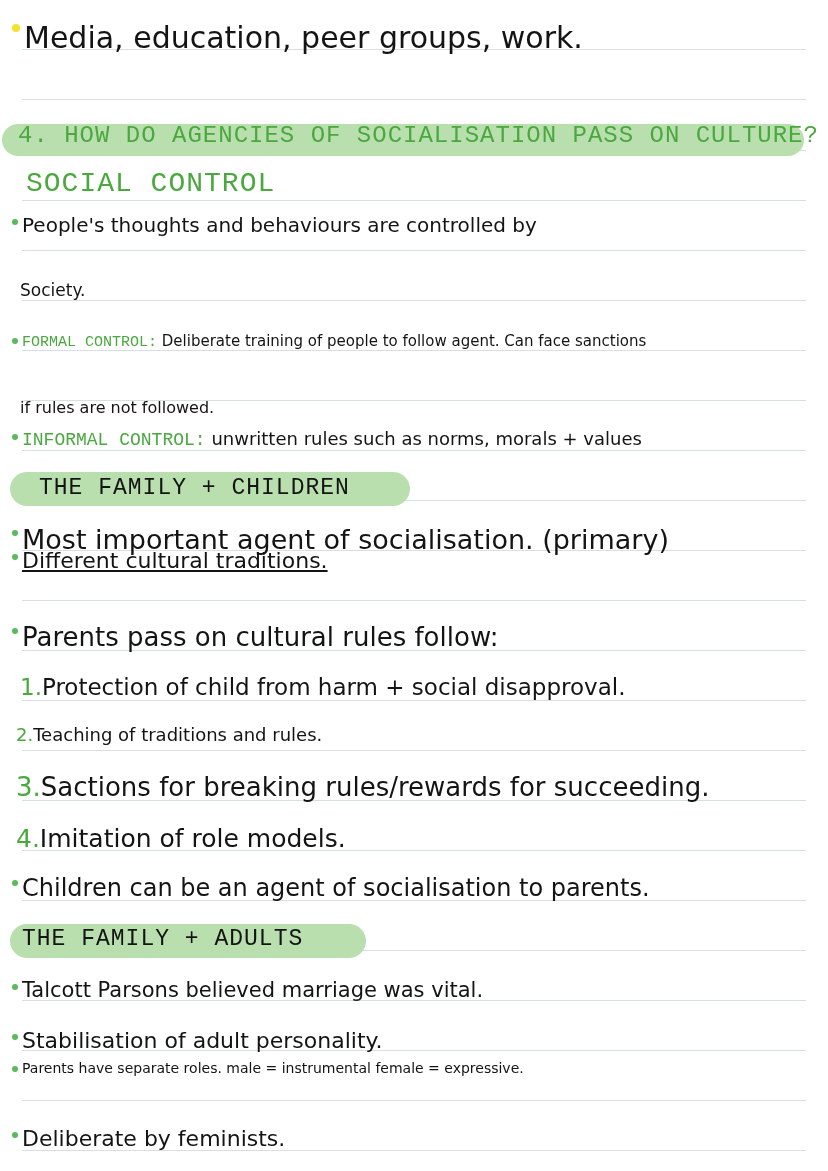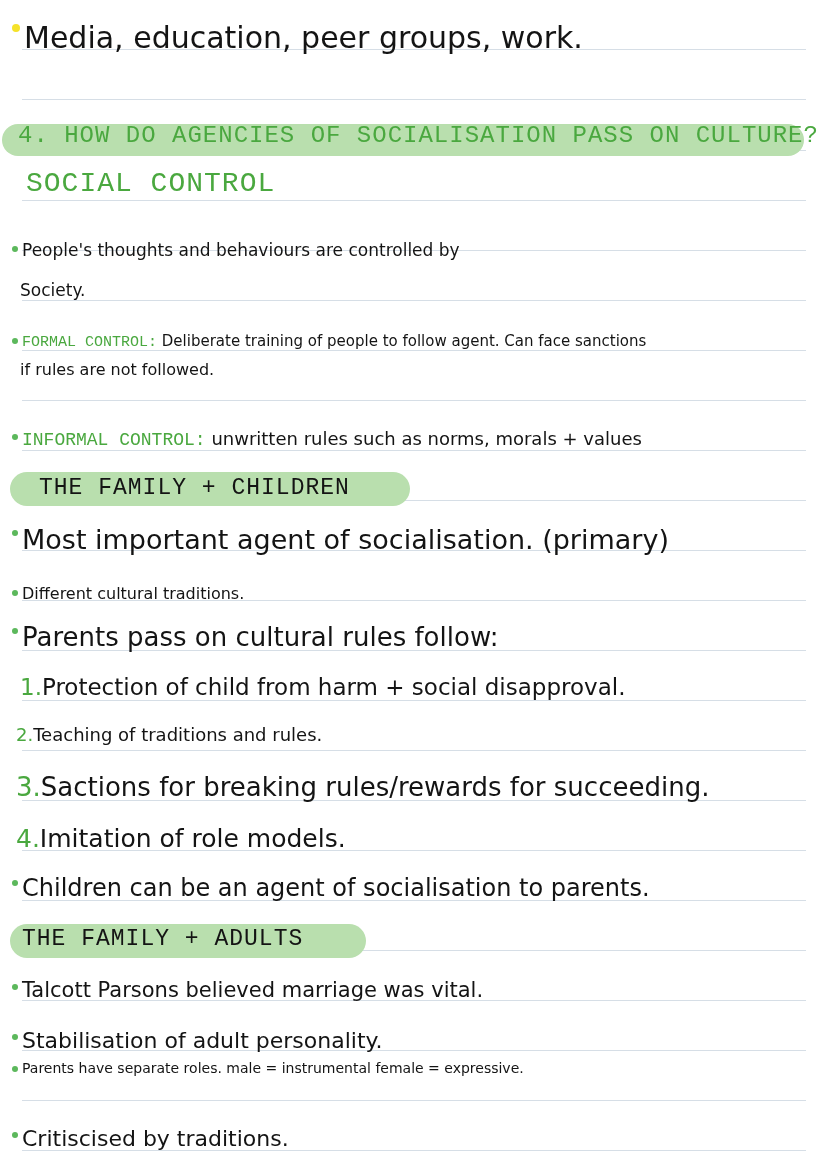--- a/index.html
+++ b/index.html
@@ -56,42 +56,42 @@
 <div class="hl" style="left:10px; top:472px; width:400px; height:34px;"></div>
 <div class="hl" style="left:10px; top:924px; width:356px; height:34px;"></div>
 
 <div class="line" style="top:20px; font-size:30px;">
   <span class="bullet yellow"></span><span>Media, education, peer groups, work.</span>
 </div>
 
 <div class="line green caps" style="top:122px; left:18px; font-size:24px;">4. How do agencies of socialisation pass on culture?</div>
 <div class="line green caps" style="top:168px; left:26px; font-size:28px;">Social control</div>
 
-<div class="line" style="top:240px; font-size:17px;text-align:right;">
+<div class="line" style="top:213px; font-size:20px;text-align:right;">
   <span class="bullet"></span><span>People's thoughts and behaviours are controlled by</span>
 </div>
 <div class="line" style="top:280px; left:20px; font-size:17px;">Society.</div>
 
 <div class="line" style="top:332px; font-size:15px;">
   <span class="bullet"></span><span class="green caps" style="letter-spacing:0">Formal control:</span>
   <span>Deliberate training of people to follow agent. Can face sanctions</span>
 </div>
-<div class="line" style="top:360px; left:20px; font-size:16px;">if rules are not followed.</div>
+<div class="line" style="top:398px; left:20px; font-size:16px;">if rules are not followed.</div>
 
 <div class="line" style="top:428px; font-size:18px;">
   <span class="bullet"></span><span class="green caps" style="letter-spacing:0">Informal control:</span>
   <span>unwritten rules such as norms, morals + values</span>
 </div>
 
 <div class="line caps" style="top:475px; left:26px; font-size:23px;margin-left:13px;">The family + children</div>
 
 <div class="line" style="top:524px; font-size:27px;">
   <span class="bullet"></span><span>Most important agent of socialisation. (primary)</span>
 </div>
-<div class="line" style="top:584px; font-size:16px;">
+<div class="line" style="top:548px; font-size:22px;text-decoration:underline;">
   <span class="bullet"></span><span>Different cultural traditions.</span>
 </div>
 <div class="line" style="top:622px; font-size:26px;">
   <span class="bullet"></span><span>Parents pass on cultural rules follow:</span>
 </div>
 
 <div class="line" style="top:674px; left:20px; font-size:23px;">
   <span class="num">1.</span><span>Protection of child from harm + social disapproval.</span>
 </div>
 <div class="line" style="top:724px; left:16px; font-size:18px;">
@@ -112,14 +112,14 @@
 <div class="line" style="top:978px; font-size:21px;">
   <span class="bullet"></span><span>Talcott Parsons believed marriage was vital.</span>
 </div>
 <div class="line" style="top:1028px; font-size:22px;">
   <span class="bullet"></span><span>Stabilisation of adult personality.</span>
 </div>
 <div class="line" style="top:1060px; font-size:14px;text-align:right;">
   <span class="bullet"></span><span>Parents have separate roles. male = instrumental female = expressive.</span>
 </div>
 <div class="line" style="top:1126px; font-size:22px;">
-  <span class="bullet"></span><span>Critiscised by traditions.</span>
+  <span class="bullet"></span><span>Deliberate by feminists.</span>
 </div>
 
 </body></html>

